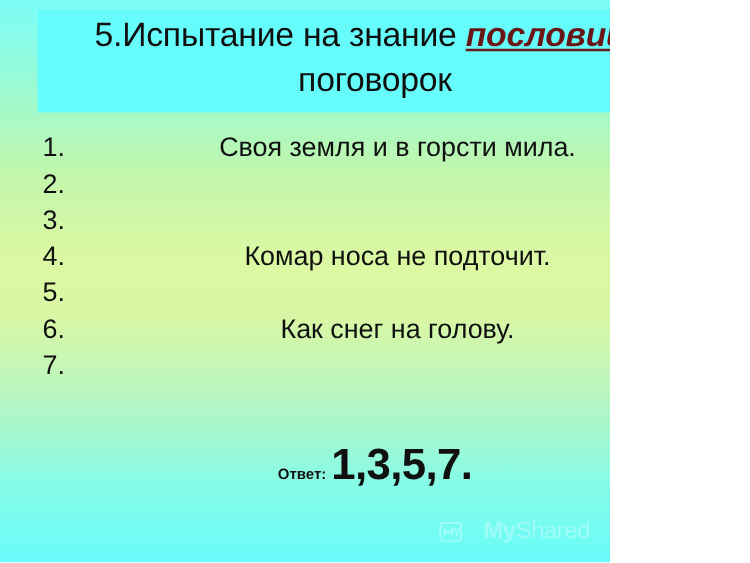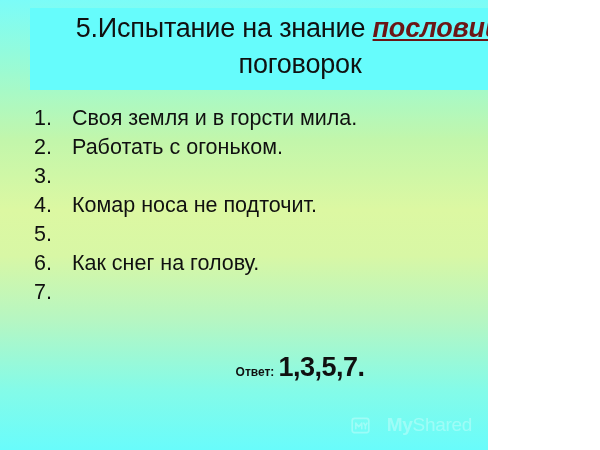--- a/index.html
+++ b/index.html
@@ -81,40 +81,41 @@
   }
 
   .item-number {
     width: 38px;
     flex: 0 0 38px;
     text-align: left;
   }
 
   .item-text {
     flex: 1 1 auto;
+    text-align: center;
   }
 
   
   #answer-line {
     position: absolute;
     left: 0;
     top: 352px;
     width: 600px;
     text-align: center;
     color: #101010;
     white-space: nowrap;
   }
 
   #answer-label {
     font-size: 12px;
     font-weight: bold;
   }
 
   #answer-value {
-    font-size: 27px;
+    font-size: 35px;
     font-weight: bold;
     margin-left: 4px;
     letter-spacing: -0.5px;
   }
 
   
   #watermark {
     position: absolute;
     right: 16px;
     bottom: 14px;
@@ -151,21 +152,20 @@
 
   <div id="proverb-list">
 
     <div class="list-item">
       <span class="item-number">1.</span>
       <span class="item-text">Своя земля и в горсти мила.</span>
     </div>
 
     <div class="list-item">
       <span class="item-number">2.</span>
-      <span class="item-text">Работать с огоньком.</span>
     </div>
 
     <div class="list-item">
       <span class="item-number">3.</span>
     </div>
 
     <div class="list-item">
       <span class="item-number">4.</span>
       <span class="item-text">Комар носа не подточит.</span>
     </div>

